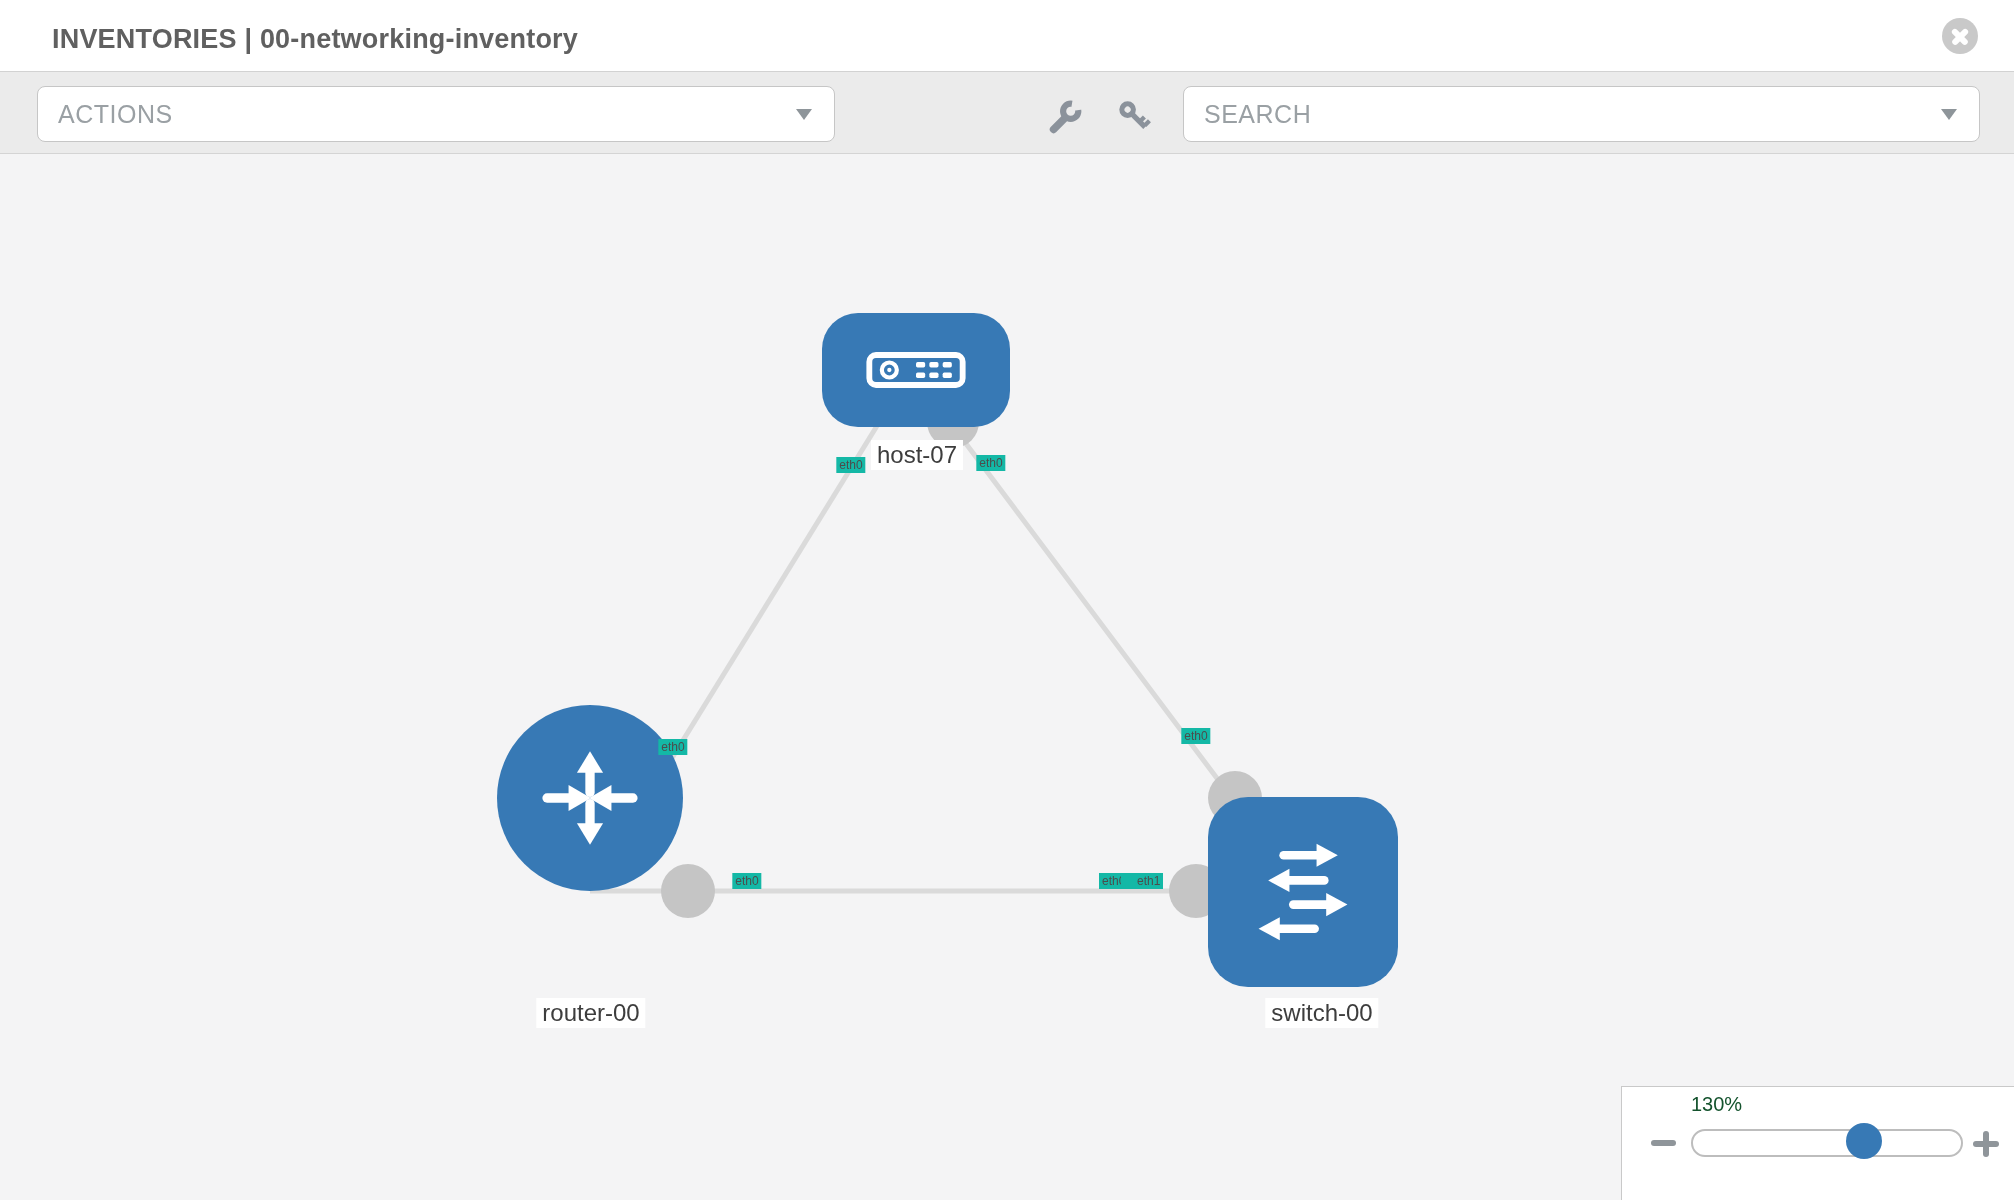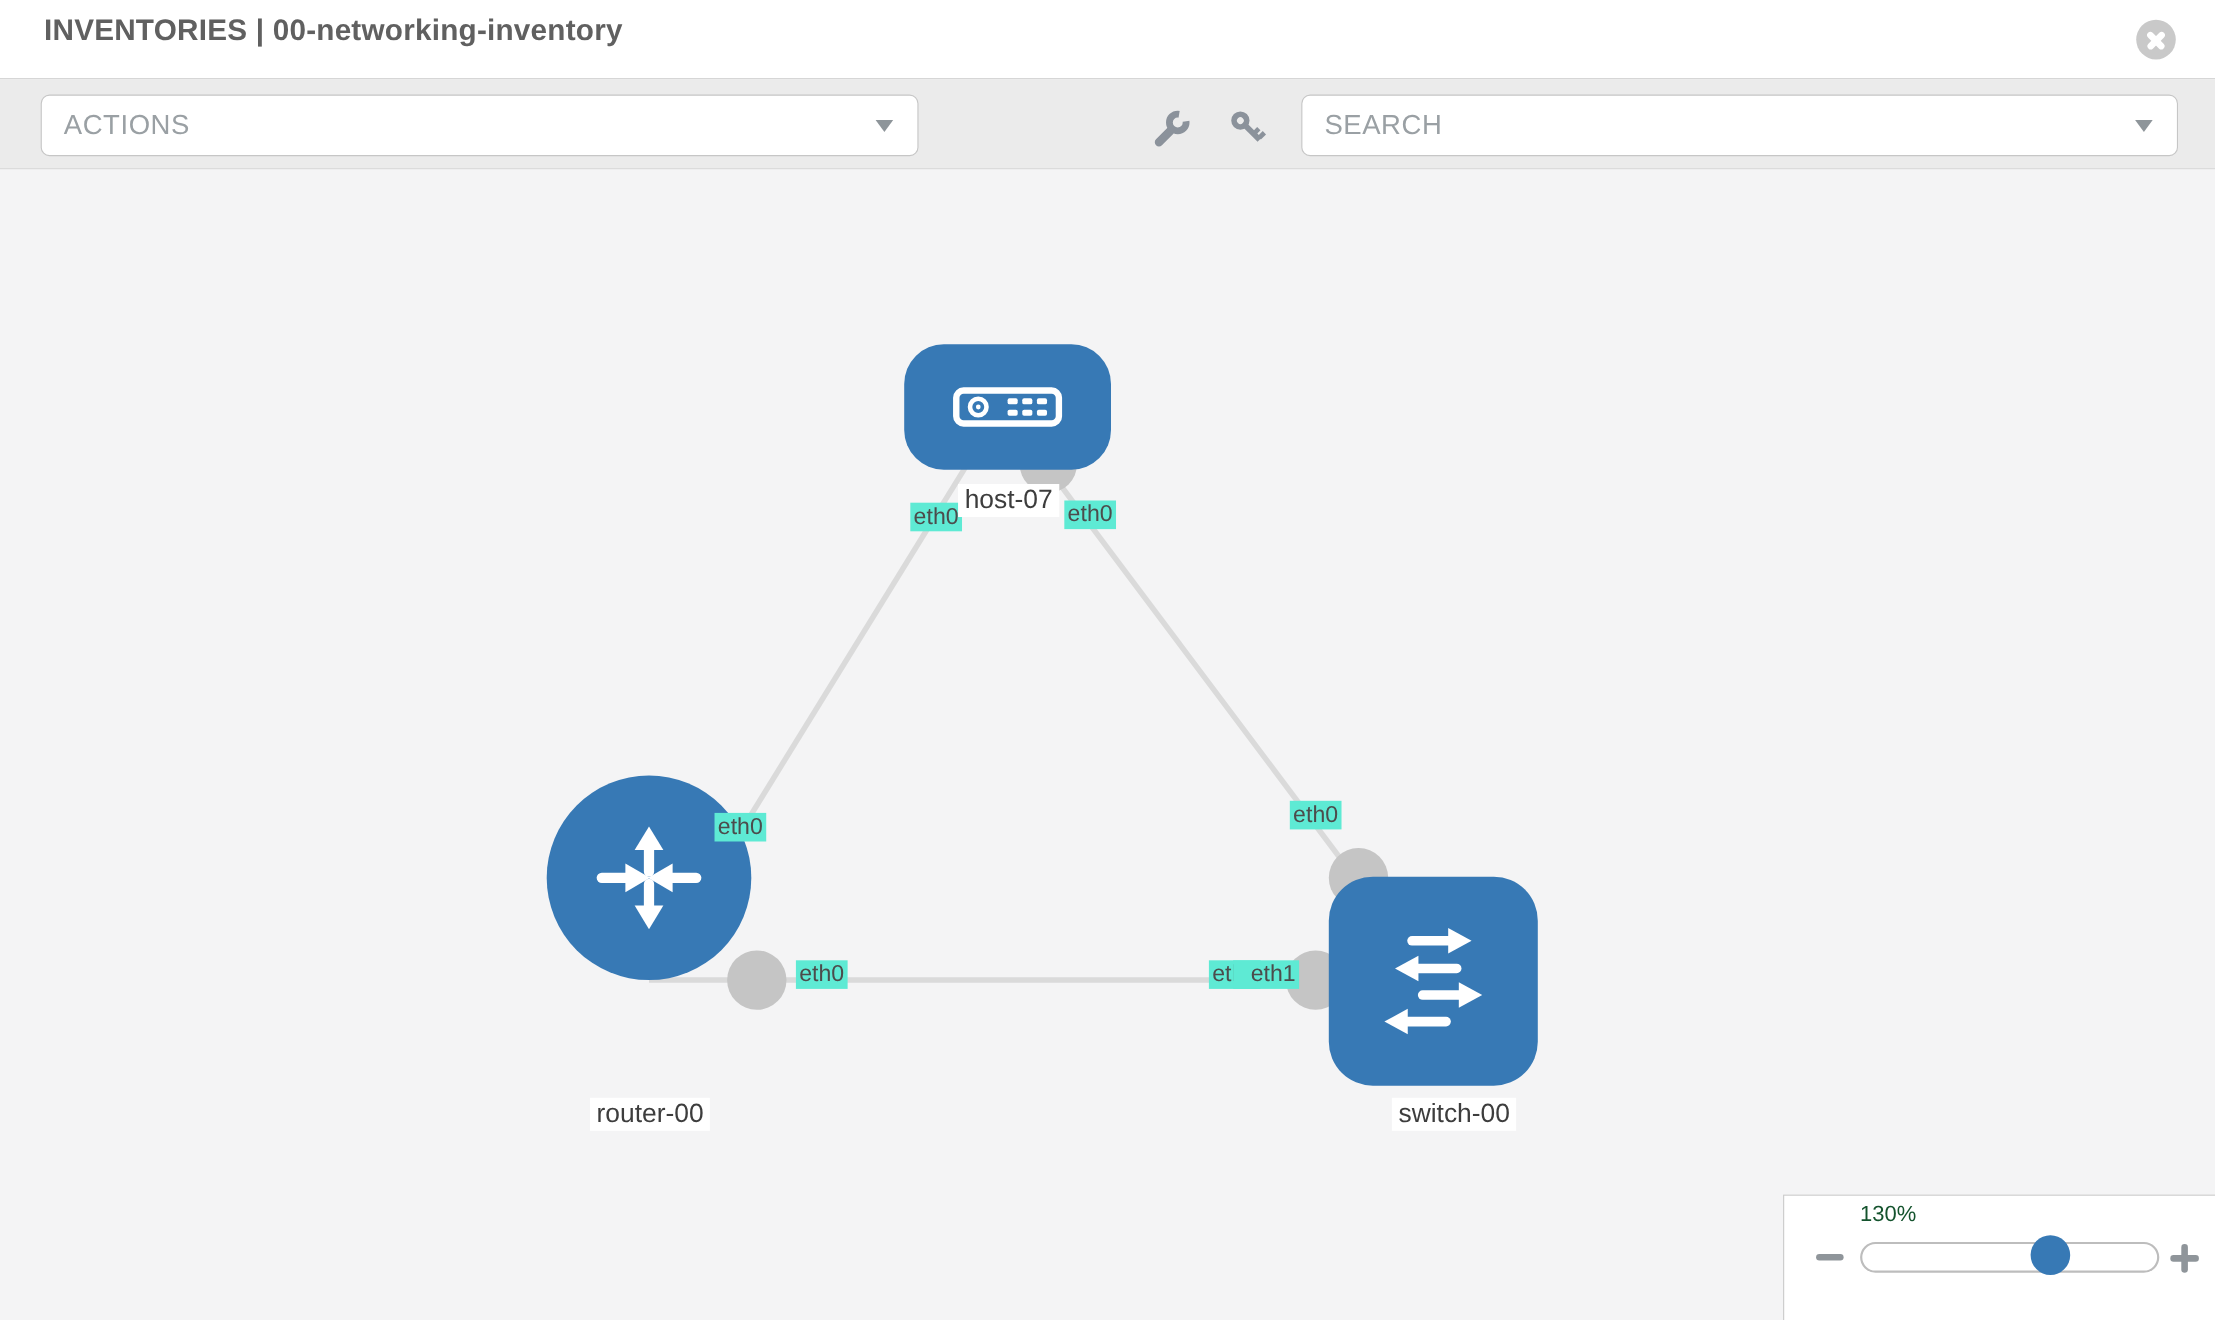--- a/index.html
+++ b/index.html
@@ -2,21 +2,21 @@
 <html><head>
 <meta charset="utf-8">
 <style>
   html,body{margin:0;padding:0;background:#fff;}
   .app{position:relative;width:2014px;height:1200px;overflow:hidden;
        font-family:"Liberation Sans",sans-serif;background:#f4f4f5;}
 
   
   .hdr{position:absolute;left:0;top:0;width:2014px;height:71px;background:#ffffff;
        border-bottom:1px solid #d2d2d2;}
-  .title{position:absolute;left:40px;top:12px;margin:0;font-size:27px;font-weight:700;
+  .title{position:absolute;left:40px;top:12px;margin:12px;font-size:27px;font-weight:700;
          color:#606060;letter-spacing:.2px;}
   .close{position:absolute;left:1942px;top:18px;width:36px;height:36px;border:none;
          border-radius:50%;background:#c9c9c9;cursor:pointer;padding:0;}
   .close .bar{position:absolute;left:8px;top:15.5px;width:20px;height:5.5px;background:#fff;border-radius:3px;}
   .close .bar.b1{transform:rotate(45deg);}
   .close .bar.b2{transform:rotate(-45deg);}
 
   
   .toolbar{position:absolute;left:0;top:72px;width:2014px;height:81px;background:#ebebeb;
            border-bottom:1px solid #d4d4d4;padding-left:36px;}
@@ -40,21 +40,21 @@
   .node-host{left:822px;top:159px;width:188px;height:114px;border-radius:36px;}
   .node-router{left:497px;top:551px;width:186px;height:186px;border-radius:50%;}
   .node-switch{left:1208px;top:643px;width:190px;height:190px;border-radius:40px;}
 
   .nlabel{position:absolute;z-index:4;transform:translateX(-50%);background:#fff;
           padding:1px 6px;font-size:24px;color:#3d3d3d;white-space:nowrap;}
   .nl-host{left:917px;top:286px;}
   .nl-router{left:591px;top:844px;}
   .nl-switch{left:1302px;top:844px;margin-left:20px;}
 
-  .ilabel{position:absolute;z-index:3;background:#5eead4;padding:1px 3px;font-size:21px;
+  .ilabel{position:absolute;z-index:3;background:#14b8a6;padding:1px 3px;font-size:12px;
           color:#4c4c4c;white-space:nowrap;text-align:center;}
   .ctr{transform:translateX(-50%);}
   .il-a-host{left:851px;top:303px;}
   .il-b-host{left:991px;top:301px;}
   .il-a-router{left:673px;top:585px;}
   .il-b-switch{left:1196px;top:574px;}
   .il-c-router{left:747px;top:719px;}
   .il-c-switch-under{left:1099px;top:719px;z-index:3;}
   .il-c-switch{left:1121px;top:719px;z-index:4;padding-left:16px;}
 

